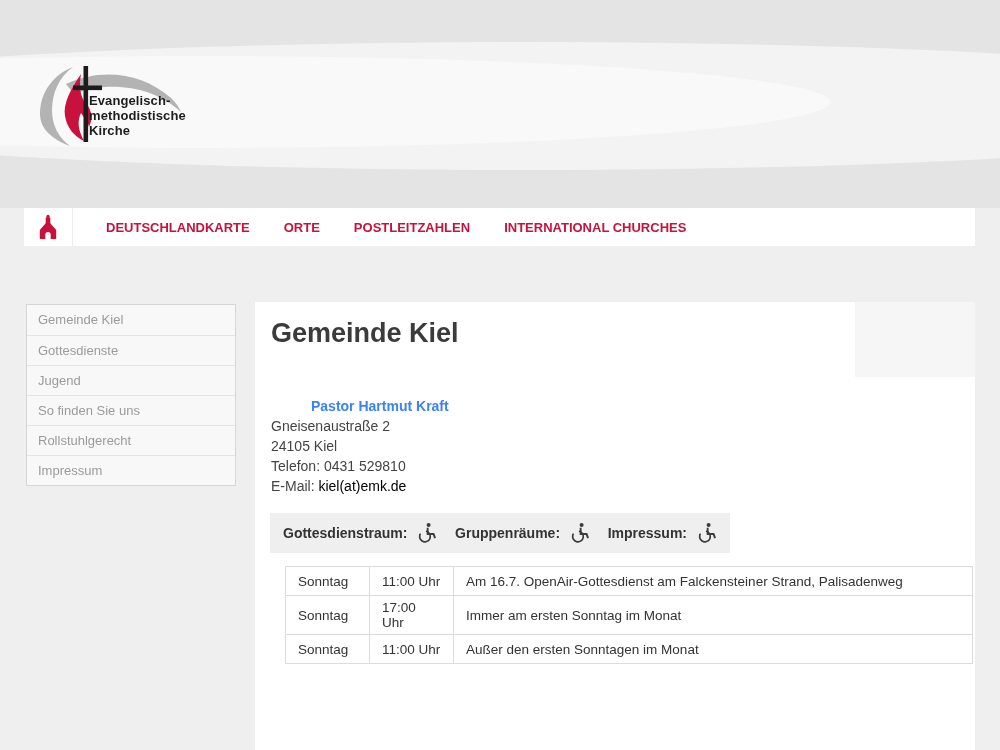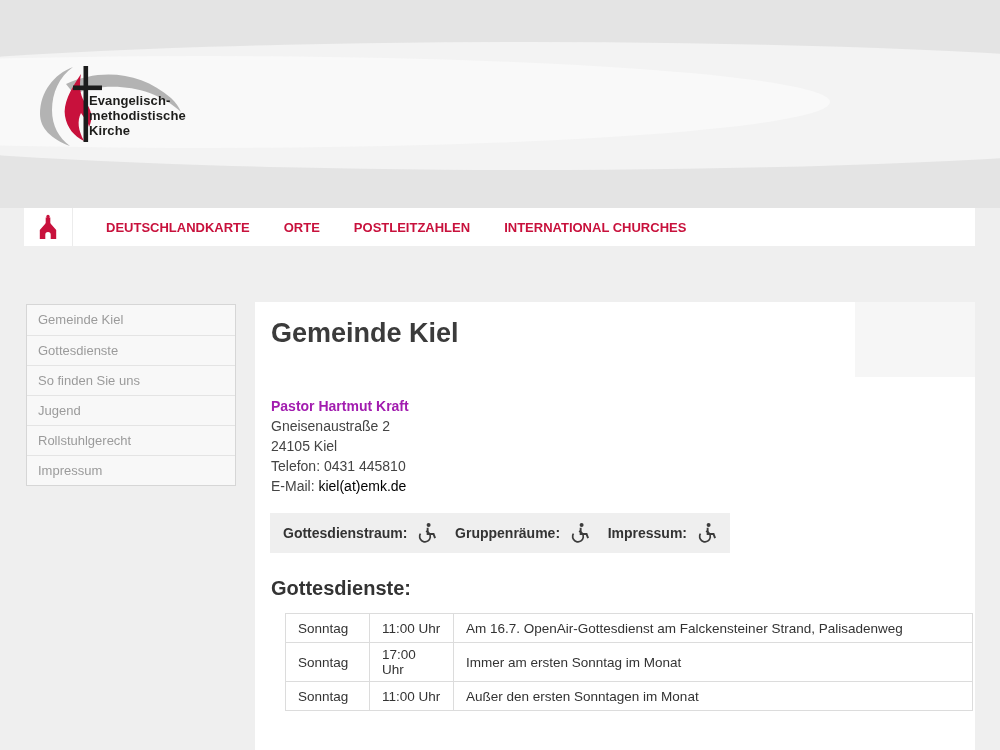--- a/index.html
+++ b/index.html
@@ -23,21 +23,21 @@
   .navlink:first-of-type { margin-left:16px; }
   
   .layout { position:absolute; left:25px; top:302px; width:950px; height:448px; }
   .sidebar { position:absolute; left:1px; top:2px; width:210px; background:#f8f8f8; border:1px solid #d6d6d6; }
   .sidebar-item { height:30px; line-height:29px; padding-left:11px; font-size:13px; color:#9b9b9b; background:#f8f8f8; border-top:1px solid #e4e4e4; cursor:pointer; }
   .sidebar-item:first-child { border-top:none; }
   .content { position:absolute; left:230px; top:0; width:720px; height:448px; background:#ffffff; padding:14px 15px; }
   .side-box { position:absolute; right:0; top:0; width:120px; height:75px; background:#f6f6f6; }
   .page-title { font-size:27px; font-weight:bold; color:#3b3b3b; margin:2px 0 0 1px; position:relative; }
   .contact { margin-top:47px; margin-left:1px; font-size:14px; color:#444; line-height:20px; }
-  .contact .name { font-weight:bold; color:#a21caf; }
+  .contact .name { font-weight:bold; color:#3b82f6;margin-left:40px; }
   .email-link { color:#000000; text-decoration:none; cursor:pointer; }
   .access-bar { margin-top:17px; width:460px; height:40px; background:#efefef; display:flex; align-items:center; justify-content:space-between; padding:16px 13px; }
   .access-group { display:flex; align-items:center; gap:9px; font-size:14px; font-weight:bold; color:#333; }
   .services-heading { margin-top:24px; margin-left:1px; font-size:20px; font-weight:bold; color:#333; }
   table.services { margin-top:13px; margin-left:15px; width:688px; border-collapse:collapse; font-size:13.5px; color:#333;border-radius:28px; }
   table.services td { border:1px solid #dcdcdc; height:29px; padding:4px 12px; background:#fff; }
   td.col-day { width:84px; }
   td.col-time { width:84px; }
 </style>
 </head>
@@ -75,36 +75,36 @@
   <a class="navlink">ORTE</a>
   <a class="navlink">POSTLEITZAHLEN</a>
   <a class="navlink">INTERNATIONAL CHURCHES</a>
 </nav>
 
 <div class="layout">
 
   <aside class="sidebar">
     <div class="sidebar-item">Gemeinde Kiel</div>
     <div class="sidebar-item">Gottesdienste</div>
+    <div class="sidebar-item">Jugend</div>
     <div class="sidebar-item">So finden Sie uns</div>
-    <div class="sidebar-item">Jugend</div>
     <div class="sidebar-item">Rollstuhlgerecht</div>
     <div class="sidebar-item">Impressum</div>
   </aside>
 
   <main class="content">
     <div class="side-box"></div>
 
     <h1 class="page-title">Gemeinde Kiel</h1>
 
     <div class="contact">
       <div class="name">Pastor Hartmut Kraft</div>
       <div>Gneisenaustraße 2</div>
       <div>24105 Kiel</div>
-      <div>Telefon: 0431 445810</div>
+      <div>Telefon: 0431 529810</div>
       <div><span>E-Mail: </span><a class="email-link">kiel(at)emk.de</a></div>
     </div>
 
     <div class="access-bar">
       <div class="access-group">
         <span>Gottesdienstraum:</span>
         <svg width="21" height="22" viewBox="0 0 22 23">
           <circle cx="13.2" cy="3" r="2.1" fill="#3c3c3c"></circle>
           <path d="M12.2 6 L12.2 12.6 L18.4 12.6 L20 16.8" fill="none" stroke="#3c3c3c" stroke-width="2"></path>
           <circle cx="9.4" cy="15.2" r="5.6" fill="none" stroke="#3c3c3c" stroke-width="1.8" stroke-dasharray="28 8" transform="rotate(-80 9.4 15.2)"></circle>
@@ -121,21 +121,20 @@
       <div class="access-group">
         <span>Impressum:</span>
         <svg width="21" height="22" viewBox="0 0 22 23">
           <circle cx="13.2" cy="3" r="2.1" fill="#3c3c3c"></circle>
           <path d="M12.2 6 L12.2 12.6 L18.4 12.6 L20 16.8" fill="none" stroke="#3c3c3c" stroke-width="2"></path>
           <circle cx="9.4" cy="15.2" r="5.6" fill="none" stroke="#3c3c3c" stroke-width="1.8" stroke-dasharray="28 8" transform="rotate(-80 9.4 15.2)"></circle>
         </svg>
       </div>
     </div>
 
-    <h2 class="services-heading">Gottesdienste:</h2>
 
     <table class="services">
       <tbody>
         <tr>
           <td class="col-day">Sonntag</td>
           <td class="col-time">11:00 Uhr</td>
           <td>Am 16.7. OpenAir-Gottesdienst am Falckensteiner Strand, Palisadenweg</td>
         </tr>
         <tr>
           <td class="col-day">Sonntag</td>

